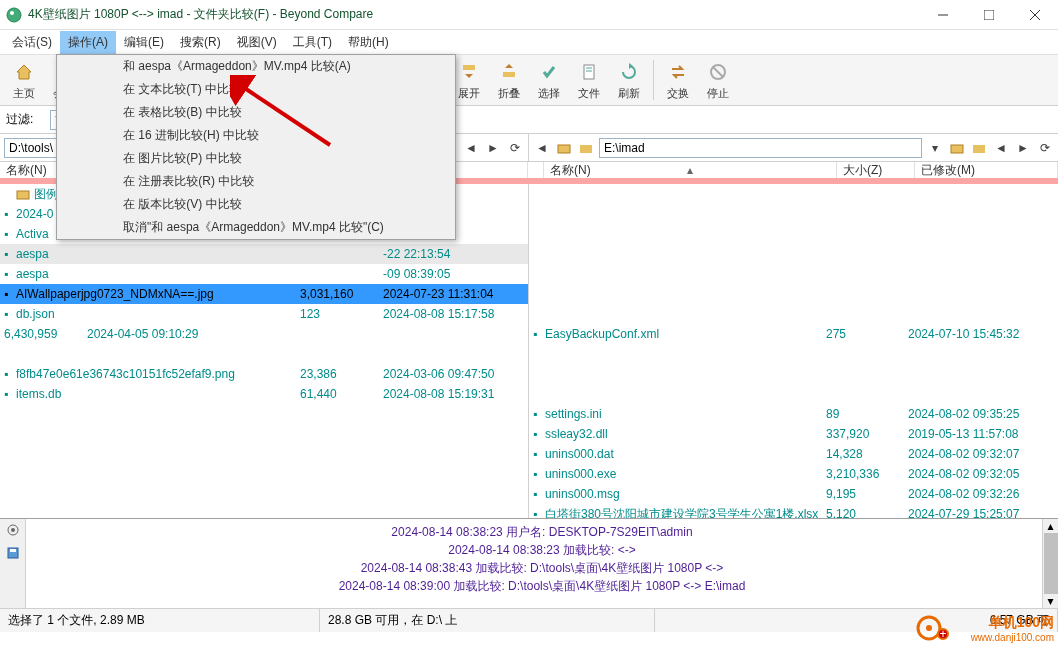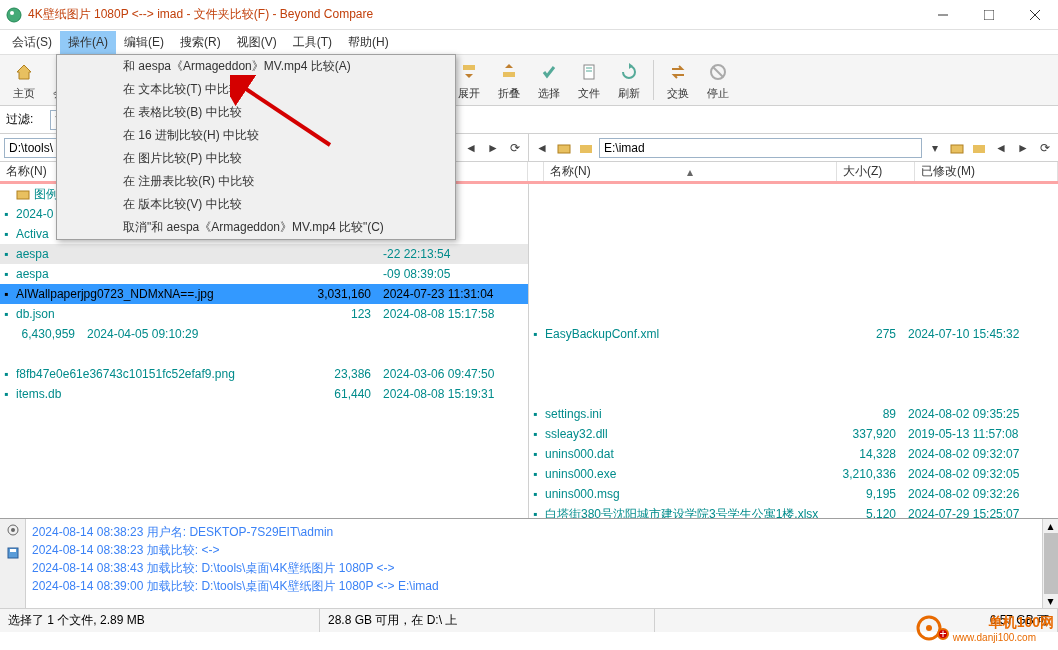--- a/index.html
+++ b/index.html
@@ -1,20 +1,20 @@
 <!DOCTYPE html>
 <html><head>
 <meta charset="utf-8">
 <style>
 * { margin: 0; padding: 0; box-sizing: border-box; font-family: "Microsoft YaHei", Tahoma, Arial, sans-serif; font-size: 12px; }
 body { background: #fff; width: 1058px; height: 650px; overflow: hidden; position: relative; }
 
 .titlebar { height: 30px; display: flex; align-items: center; padding-left: 6px; background: #fff; border-bottom: 1px solid #e0e0e0; }
 .titlebar .icon { width: 16px; height: 16px; margin-right: 6px; }
-.titlebar .title { flex: 1; color: #c2410c; }
+.titlebar .title { flex: 1; color: #14532d; }
 .winbtns { display: flex; }
 .winbtn { width: 46px; height: 30px; display: flex; align-items: center; justify-content: center; color: #333; }
 
 .menubar { height: 24px; display: flex; align-items: center; padding: 0 4px; background: #fff; }
 .menubar .menu { padding: 3px 8px; color: #333; }
 .menubar .menu.open { background: #91c9f7; }
 
 .toolbar { height: 52px; background: #f5f5f5; border-top: 1px solid #e0e0e0; border-bottom: 1px solid #d0d0d0; display: flex; align-items: center; padding: 0 4px; }
 .toolbtn { display: flex; flex-direction: column; align-items: center; justify-content: center; padding: 2px 8px; height: 48px; color: #333; }
 .toolbtn .ic { width: 24px; height: 24px; display: flex; align-items: center; justify-content: center; }
@@ -25,58 +25,58 @@
 .filterrow .lbl { margin-right: 17px; }
 .filterrow input { height: 20px; border: 1px solid #9db3c8; padding: 0 4px; width: 120px; }
 
 .pathrow { height: 28px; display: flex; border-bottom: 1px solid #d0d0d0; }
 .pathpane { display: flex; align-items: center; padding: 0 4px; gap: 4px; }
 .pathpane.left { width: 529px; border-right: 1px solid #d0d0d0; }
 .pathpane.right { flex: 1; }
 .pathinput { flex: 1; height: 20px; border: 1px solid #9db3c8; padding: 0 4px; background: #fff; }
 .smbtn { width: 18px; height: 18px; display: flex; align-items: center; justify-content: center; color: #444; }
 
-.headerrow { height: 22px; display: flex; background: #8b5cf6; border-bottom: 3px solid #fca5a5; }
+.headerrow { height: 22px; display: flex; background: #8b5cf6; border-bottom: 6px solid #fca5a5; }
 .hcell { display: flex; align-items: center; padding: 0 6px; border-right: 1px solid #e0e0e0; color: #333; background:#fff; }
 .headerrow .sort-icon { margin: 0 auto; color:#666; }
 
 .filesarea { display: flex; height: 334px; }
 .filepane { overflow: hidden; position: relative; }
 .filepane.left { width: 529px; border-right: 1px solid #d0d0d0; }
 .filepane.right { flex: 1; }
 .filerow { height: 20px; display: flex; align-items: center; padding: 0 4px; }
 .filerow .nm { display: flex; align-items: center; gap: 4px; overflow: hidden; white-space: nowrap; }
-.filerow .sz { text-align: right; padding-right: 8px; }
+.filerow .sz { padding-right: 8px; }
 .filerow .dt { padding-left: 4px; }
 .bullet { width: 8px; display:inline-block; }
 .fileicon { width: 14px; height: 14px; display:inline-flex; align-items:center; justify-content:center; }
 
 .c-teal { color: #008b8b; }
 .c-black { color: #000; }
 .bg-sel { background: #3399ff; color: #fff !important; }
 .bg-band { background: #e8e8e8; }
 
 .logsection { height: 90px; border-top: 1px solid #a0a0a0; display: flex; }
 .logbtns { width: 26px; background: #f0f0f0; border-right: 1px solid #d0d0d0; padding-top: 4px; display:flex; flex-direction:column; gap:6px; align-items:center; }
 .logtext { flex: 1; background: #fff; padding: 4px 6px; overflow: auto; position:relative; }
-.logtext .line { color: #3b82f6; line-height: 18px; white-space: nowrap; }
+.logtext .line { color: #4c1d95; line-height: 18px; white-space: nowrap; text-align: center; }
 .vscroll { position:absolute; right:0; top:0; bottom:0; width:16px; background:#f0f0f0; border-left:1px solid #d0d0d0; display:flex; flex-direction:column; align-items:center; }
 .vscroll .thumb { width:14px; background:#c0c0c0; }
 
 .statusbar { height: 24px; border-top: 1px solid #d0d0d0; display: flex; align-items: center; background: #f5f5f5; }
 .statusbar .cell { padding: 0 8px; border-right: 1px solid #d0d0d0; height: 100%; display:flex; align-items:center; }
 
 .dropdown { position: absolute; top: 54px; left: 56px; width: 400px; background: #f0f0f0; border: 1px solid #a0a0a0; box-shadow: 2px 2px 6px rgba(0,0,0,.3); z-index: 100; padding-left: 36px; }
 .dropdown .dditem { height: 23px; display: flex; align-items: center; padding-left: 30px; color: #333; }
 
 .arrow { position: absolute; top: 75px; left: 230px; z-index: 101; pointer-events:none; }
 
 .watermark { position: absolute; right: 4px; bottom: 4px; z-index: 200; display:flex; align-items:center; gap:2px; }
 .watermark .txt { color: #e86a00; font-size: 14px; font-weight: bold; margin-left: 36px; }
-.watermark .sub { color: #e86a00; font-size: 10px; }
+.watermark .sub { color: #e86a00; font-size: 10px; text-align: right; }
 </style>
 </head>
 <body>
 
 <div class="titlebar">
   <span class="icon">
     <svg width="16" height="16">
         <circle cx="8" cy="8" r="7" fill="#4a7" stroke="#285"></circle>
         <circle cx="6" cy="6" r="2" fill="#fff"></circle>
       </svg>

